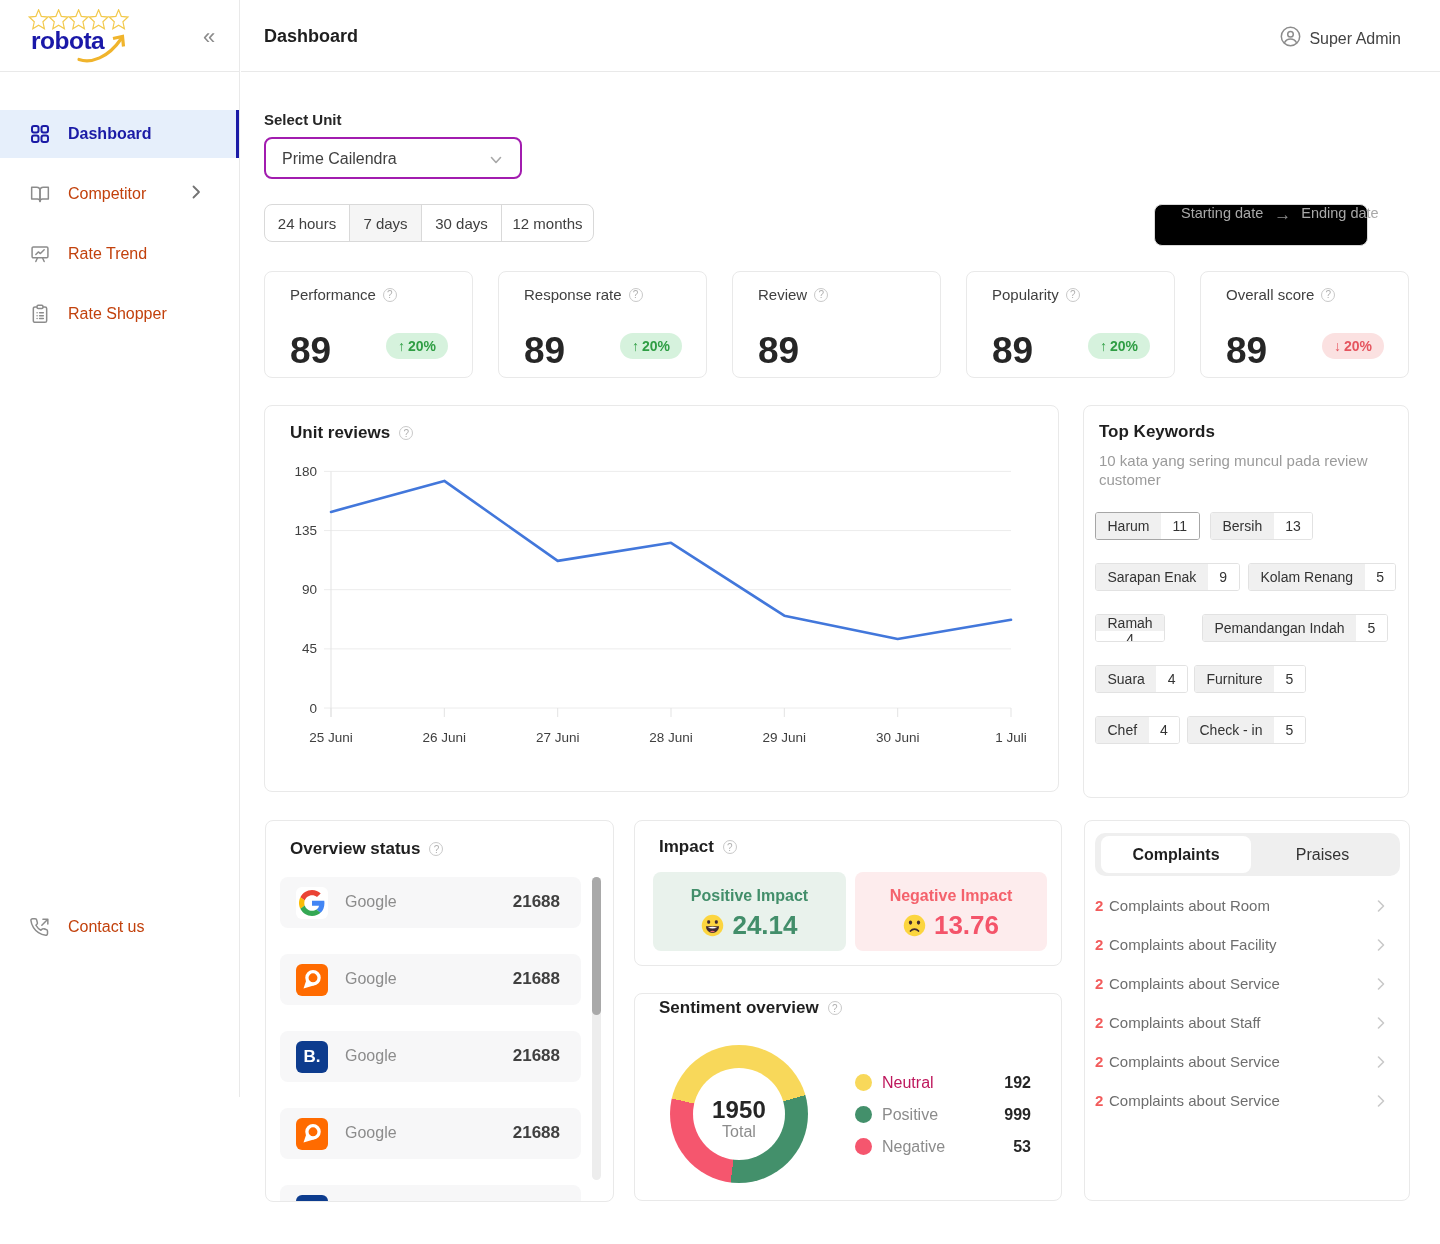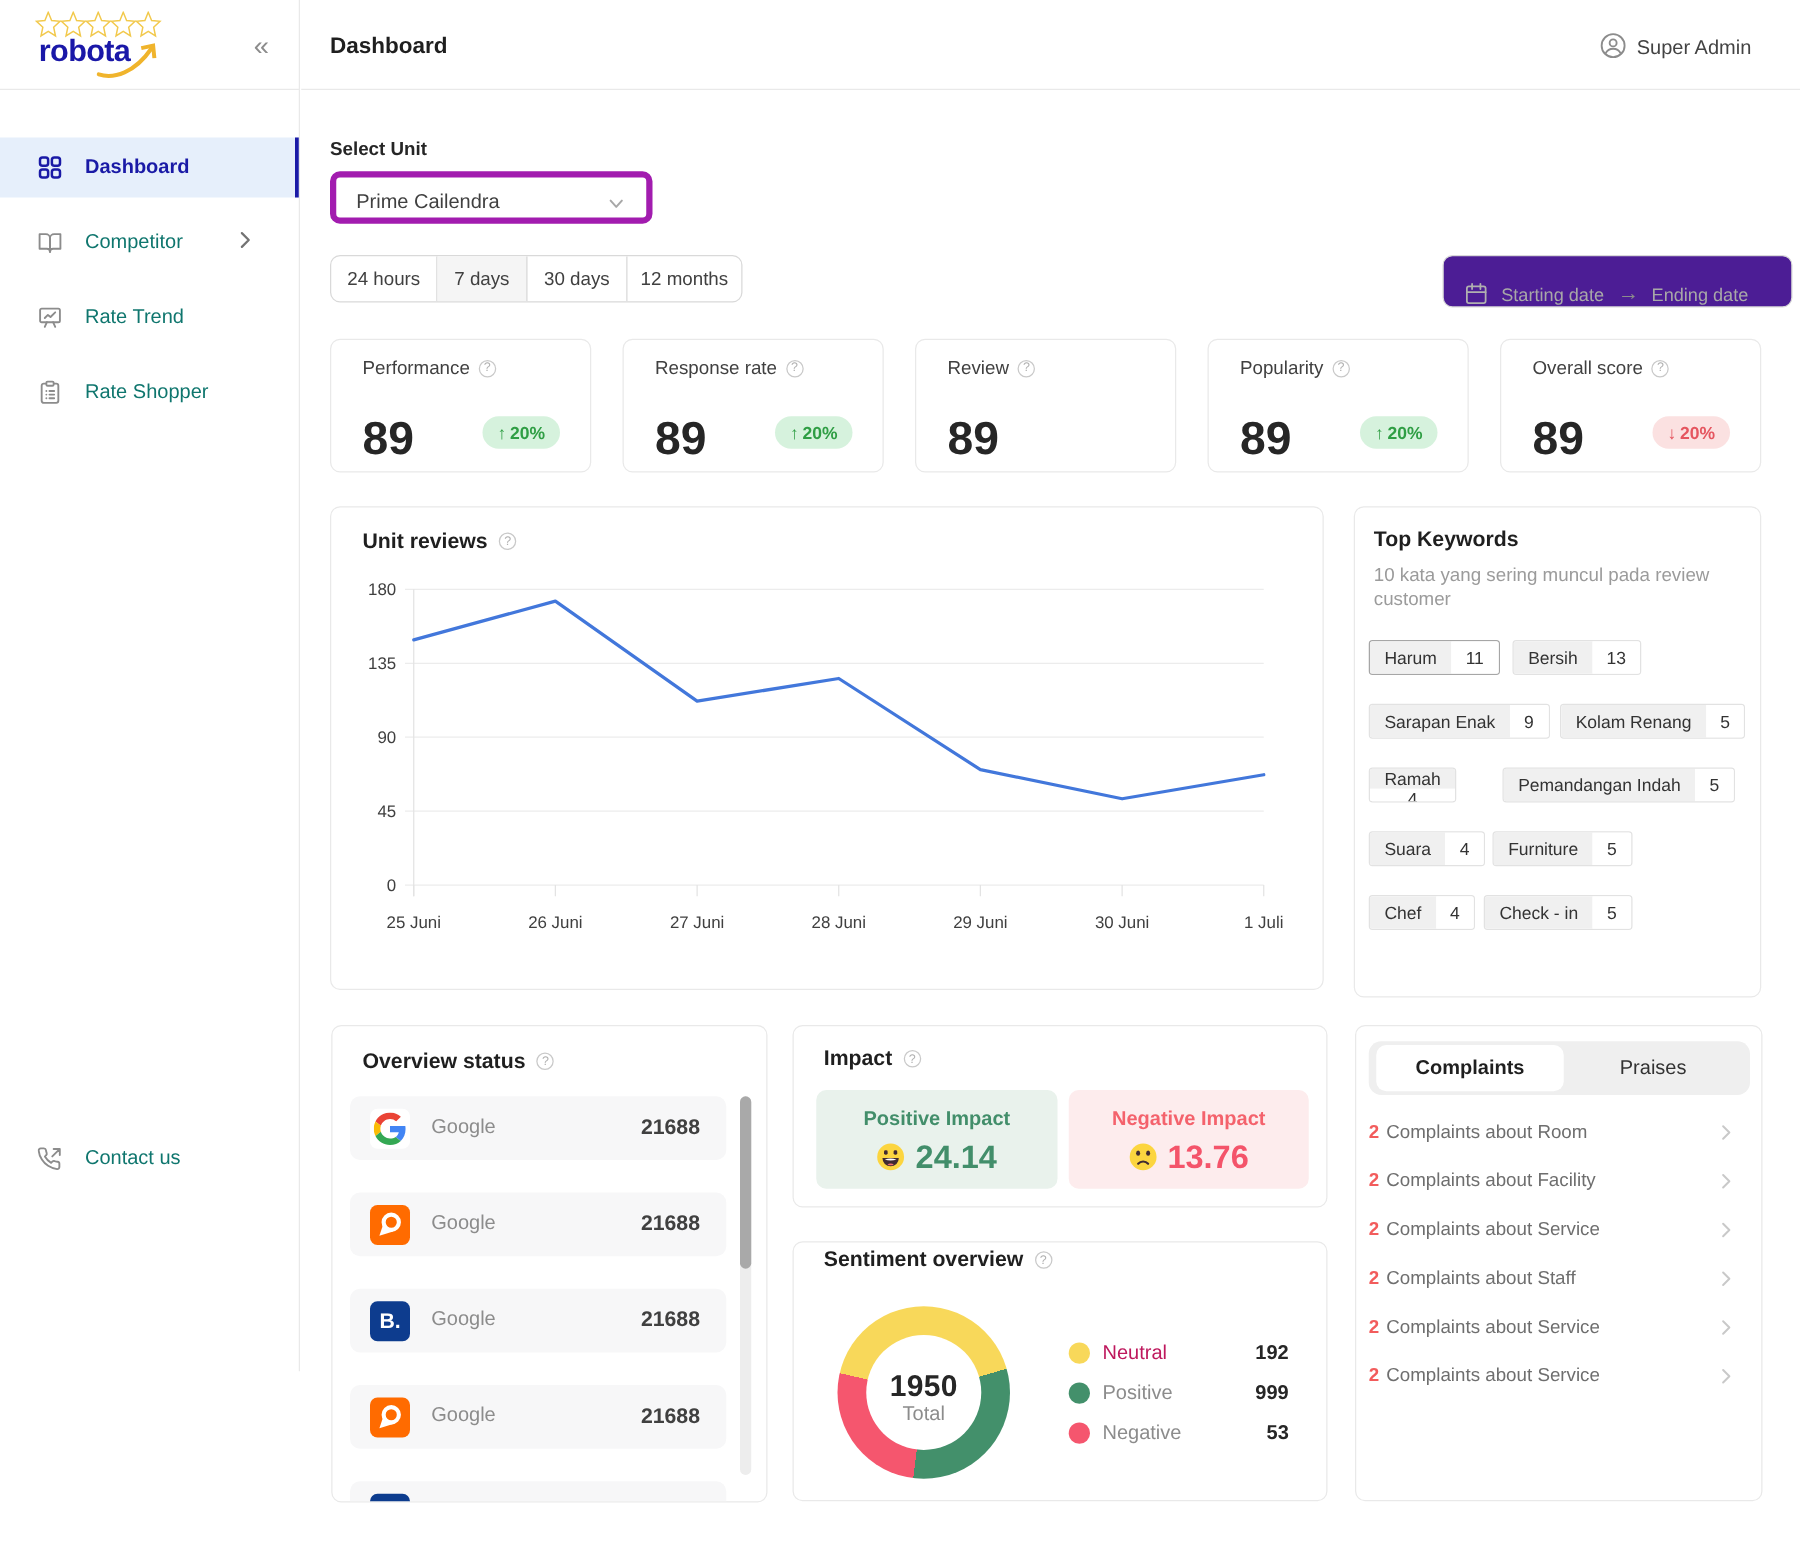--- a/index.html
+++ b/index.html
@@ -5,38 +5,38 @@
 * { margin:0; padding:0; box-sizing:border-box; }
 html,body { width:1440px; height:1244px; background:#fff; font-family:"Liberation Sans",sans-serif; position:relative; overflow:hidden; }
 .abs { position:absolute; }
 
 
 #sidebar { position:absolute; left:0; top:0; width:240px; height:1097px; border-right:1px solid #e9e9e9; background:#fff; }
 #logoarea { position:absolute; left:0; top:0; width:240px; height:72px; border-bottom:1px solid #e9e9e9; }
 #collapse { position:absolute; left:203px; top:24px; font-size:22px; color:#8c8c8c; }
 .navitem { position:absolute; left:0; width:239px; height:48px; display:flex; align-items:center; }
 .navitem .ic { margin-left:30px; width:20px; height:20px; flex:0 0 20px; }
-.navitem .lbl { margin-left:18px; font-size:16px; color:#0f766e; }
+.navitem .lbl { margin-left:18px; font-size:16px; color:#c2410c; }
 .navitem.active { background:#e6effb; border-right:3px solid #1a1aa6; }
 .navitem.active .lbl { color:#1a1aa6; font-weight:bold; }
 
 
 #header { position:absolute; left:241px; top:0; width:1199px; height:72px; border-bottom:1px solid #e9e9e9; background:#fff; }
 #htitle { position:absolute; left:23px; top:26px; font-size:18px; font-weight:bold; color:#1f1f1f; }
 #huser { position:absolute; right:39px; top:26px; font-size:16px; color:#434343; display:flex; align-items:center; gap:8px; }
 
 
 #sel-label { position:absolute; left:264px; top:111px; font-size:15px; font-weight:bold; color:#262626; }
-#dropdown { position:absolute; left:264px; top:137px; width:258px; height:42px; border:5px solid #a21caf; border-radius:8px; background:#fff; }
+#dropdown { position:absolute; left:264px; top:137px; width:258px; height:42px; border:2px solid #a21caf; border-radius:8px; background:#fff; }
 #dropdown .txt { position:absolute; left:16px; top:11px; font-size:16px; color:#404040; }
 #btngroup { position:absolute; left:264px; top:204px; height:38px; border:1px solid #d9d9d9; border-radius:8px; background:#fff; display:flex; overflow:hidden; }
 #btngroup .b { font-size:15px; color:#404040; display:flex; align-items:center; justify-content:center; border-right:1px solid #d9d9d9; }
 #btngroup .b:last-child { border-right:none; }
 #btngroup .b.sel { background:#f5f5f5; }
-#datebox { position:absolute; left:1154px; top:204px; width:280px; height:42px; border:1px solid #d9d9d9; border-radius:8px; background:#4c1d95; display:flex; align-items:flex-end; }
+#datebox { position:absolute; left:1154px; top:204px; width:214px; height:42px; border:1px solid #d9d9d9; border-radius:8px; background:#000000; display:flex; align-items:flex-start; }
 #datebox .t { font-size:14.5px; color:#a8a8a8; white-space:nowrap; }
 
 
 .stat { position:absolute; top:271px; width:209px; height:107px; border:1px solid #e9e9e9; border-radius:8px; background:#fff; }
 .stat .tt { position:absolute; left:25px; top:14px; font-size:15px; color:#404040; display:flex; align-items:center; gap:7px; }
 .stat .num { position:absolute; left:25px; bottom:5px; font-size:37px; font-weight:bold; color:#262626; }
 .badge { position:absolute; right:24px; bottom:18px; height:26px; border-radius:13px; padding:0 12px; display:flex; align-items:center; font-size:14px; font-weight:bold; gap:3px; }
 .badge.up { background:#d6f2dd; color:#2f9e44; }
 .badge.down { background:#fbe1e1; color:#e5555f; }
 .qm { width:14px; height:14px; border:1px solid #c9c9c9; border-radius:50%; font-size:10px; color:#b0b0b0; display:inline-flex; align-items:center; justify-content:center; font-weight:normal; }

